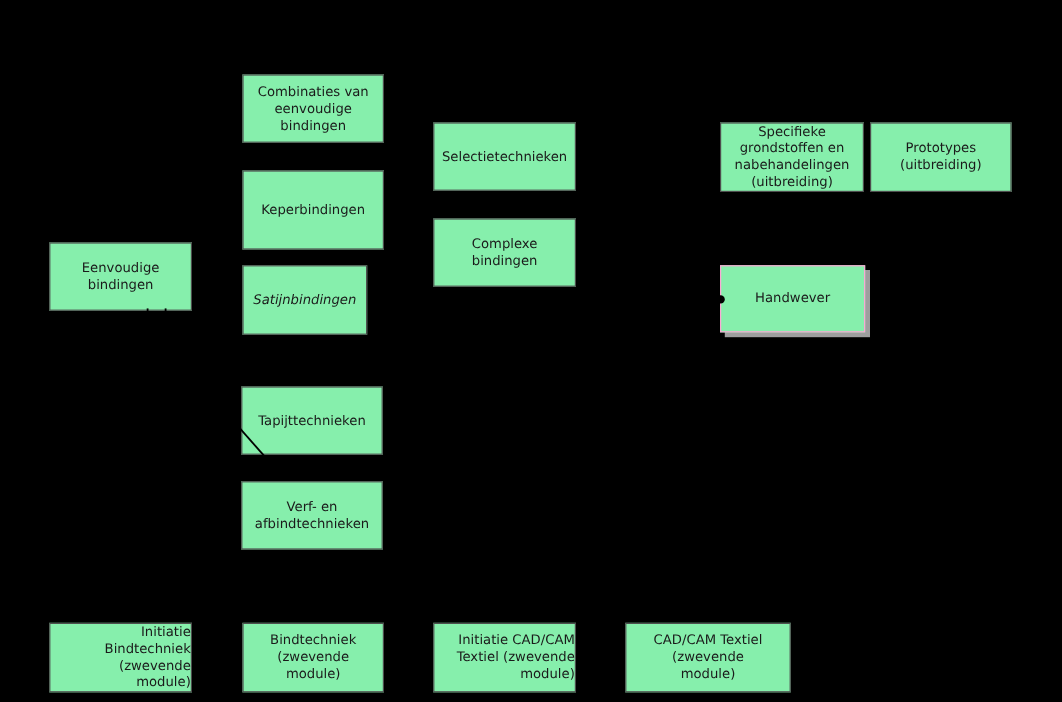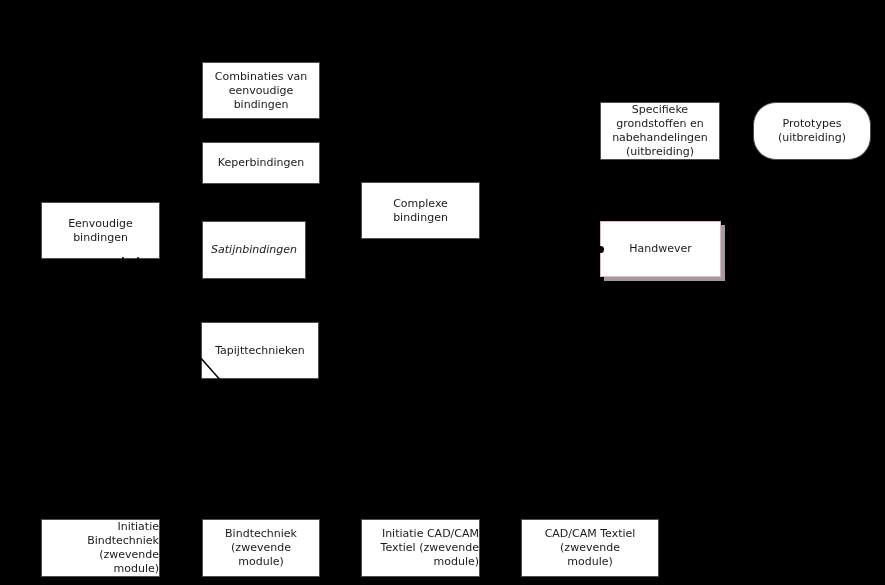--- a/index.html
+++ b/index.html
@@ -11,21 +11,21 @@
     position: relative;
     width: 885px;
     height: 585px;
     background: #000000;
     overflow: hidden;
     font-family: "DejaVu Sans", "Liberation Sans", sans-serif;
   }
   .box {
     position: absolute;
     box-sizing: border-box;
-    background: #ffffff;
+    background: #86efac;
     border: 1px solid #4e4e4e;
     display: flex;
     align-items: center;
     justify-content: center;
     text-align: center;
     z-index: 1;
   }
   .box .label {
     display: block;
     width: 100%;
@@ -60,45 +60,52 @@
     </svg>
 <div class="box" style="left: 41px; top: 202px; width: 119px; height: 57px;">
       <span class="label">Eenvoudige
 bindingen</span>
     </div>
     <div class="box" style="left: 202px; top: 62px; width: 118px; height: 57px;">
       <span class="label">Combinaties van
 eenvoudige
 bindingen</span>
     </div>
-    <div class="box" style="left: 202px; top: 142px; width: 118px; height: 42px;">
+    <div class="box" style="left: 202px; top: 142px; width: 118px; height: 66px;">
       <span class="label">Keperbindingen</span>
     </div>
     <div class="box" style="left: 202px; top: 221px; width: 104px; height: 58px; font-style: italic;">
       <span class="label">Satijnbindingen</span>
+    </div>
+    <div class="box" style="left: 361px; top: 102px; width: 119px; height: 57px;">
+      <span class="label">Selectietechnieken</span>
     </div>
     <div class="box" style="left: 361px; top: 182px; width: 119px; height: 57px;">
       <span class="label">Complexe
 bindingen</span>
     </div>
     <div class="box" style="left: 600px; top: 102px; width: 120px; height: 58px;">
       <span class="label">Specifieke
 grondstoffen en
 nabehandelingen
 (uitbreiding)</span>
     </div>
-    <div class="box" style="left: 753px; top: 102px; width: 118px; height: 58px; border-radius: 23px;">
+    <div class="box" style="left: 725px; top: 102px; width: 118px; height: 58px;">
       <span class="label">Prototypes
 (uitbreiding)</span>
     </div>
     <div class="box shadowed" style="left: 600px; top: 221px; width: 121px; height: 56px;">
       <span class="label">Handwever</span>
     </div>
     <div class="box" style="left: 201px; top: 322px; width: 118px; height: 57px;">
       <span class="label">Tapijttechnieken</span>
+    </div>
+    <div class="box" style="left: 201px; top: 401px; width: 118px; height: 57px;">
+      <span class="label">Verf- en
+afbindtechnieken</span>
     </div>
     <div class="box" style="left: 41px; top: 519px; width: 119px; height: 58px; text-align: right;">
       <span class="label">Initiatie
 Bindtechniek
 (zwevende
 module)</span>
     </div>
     <div class="box" style="left: 202px; top: 519px; width: 118px; height: 58px;">
       <span class="label">Bindtechniek
 (zwevende

